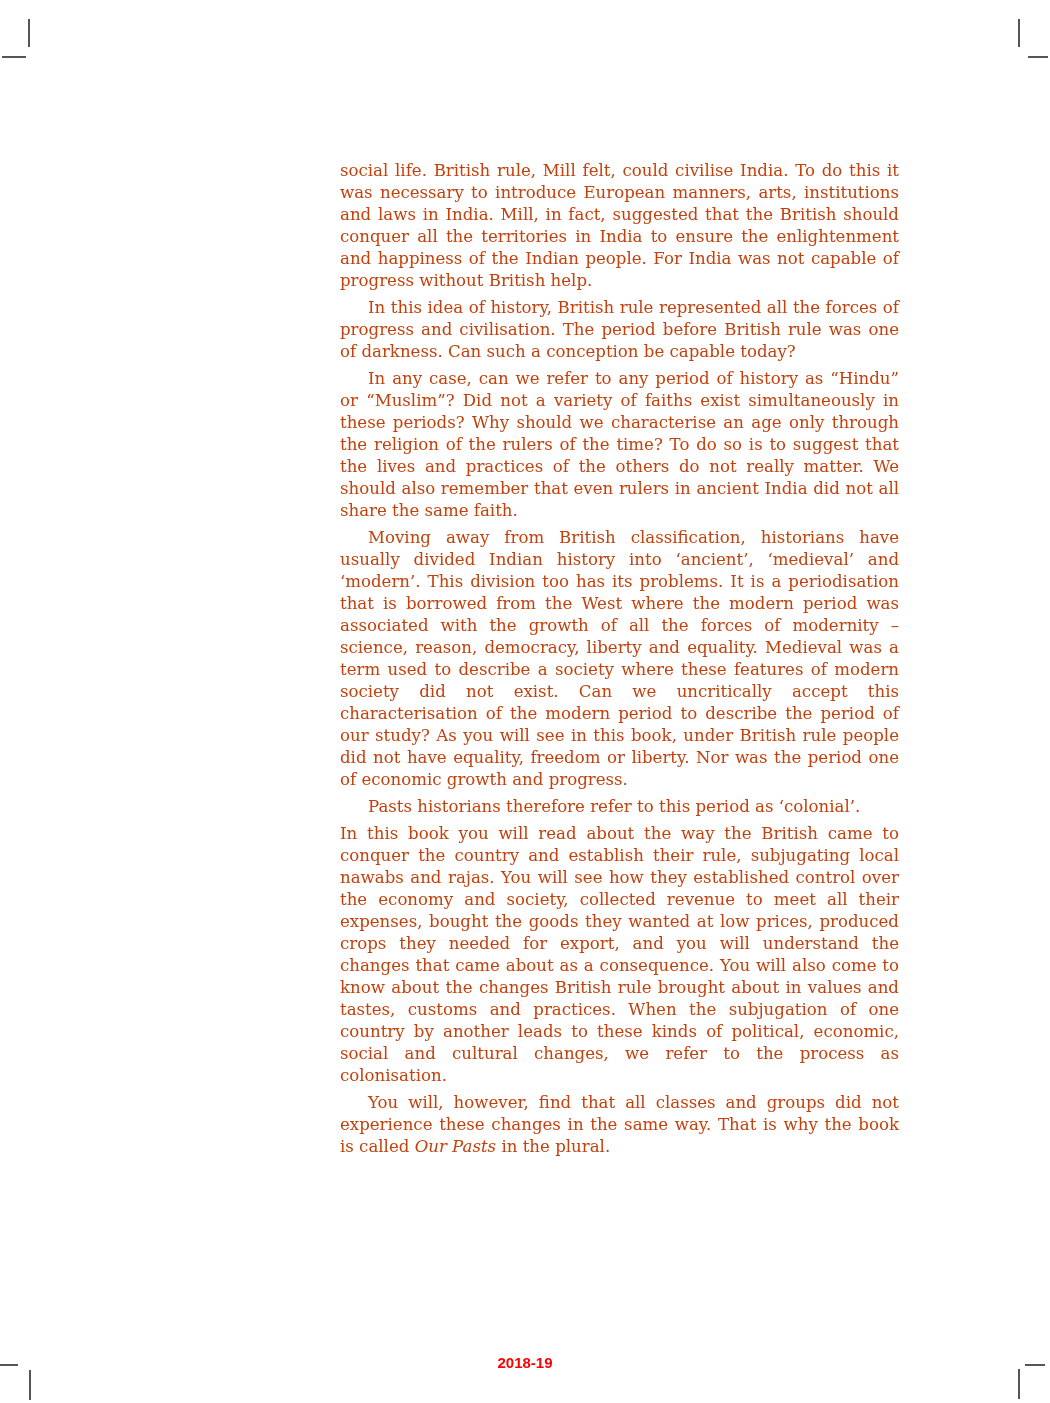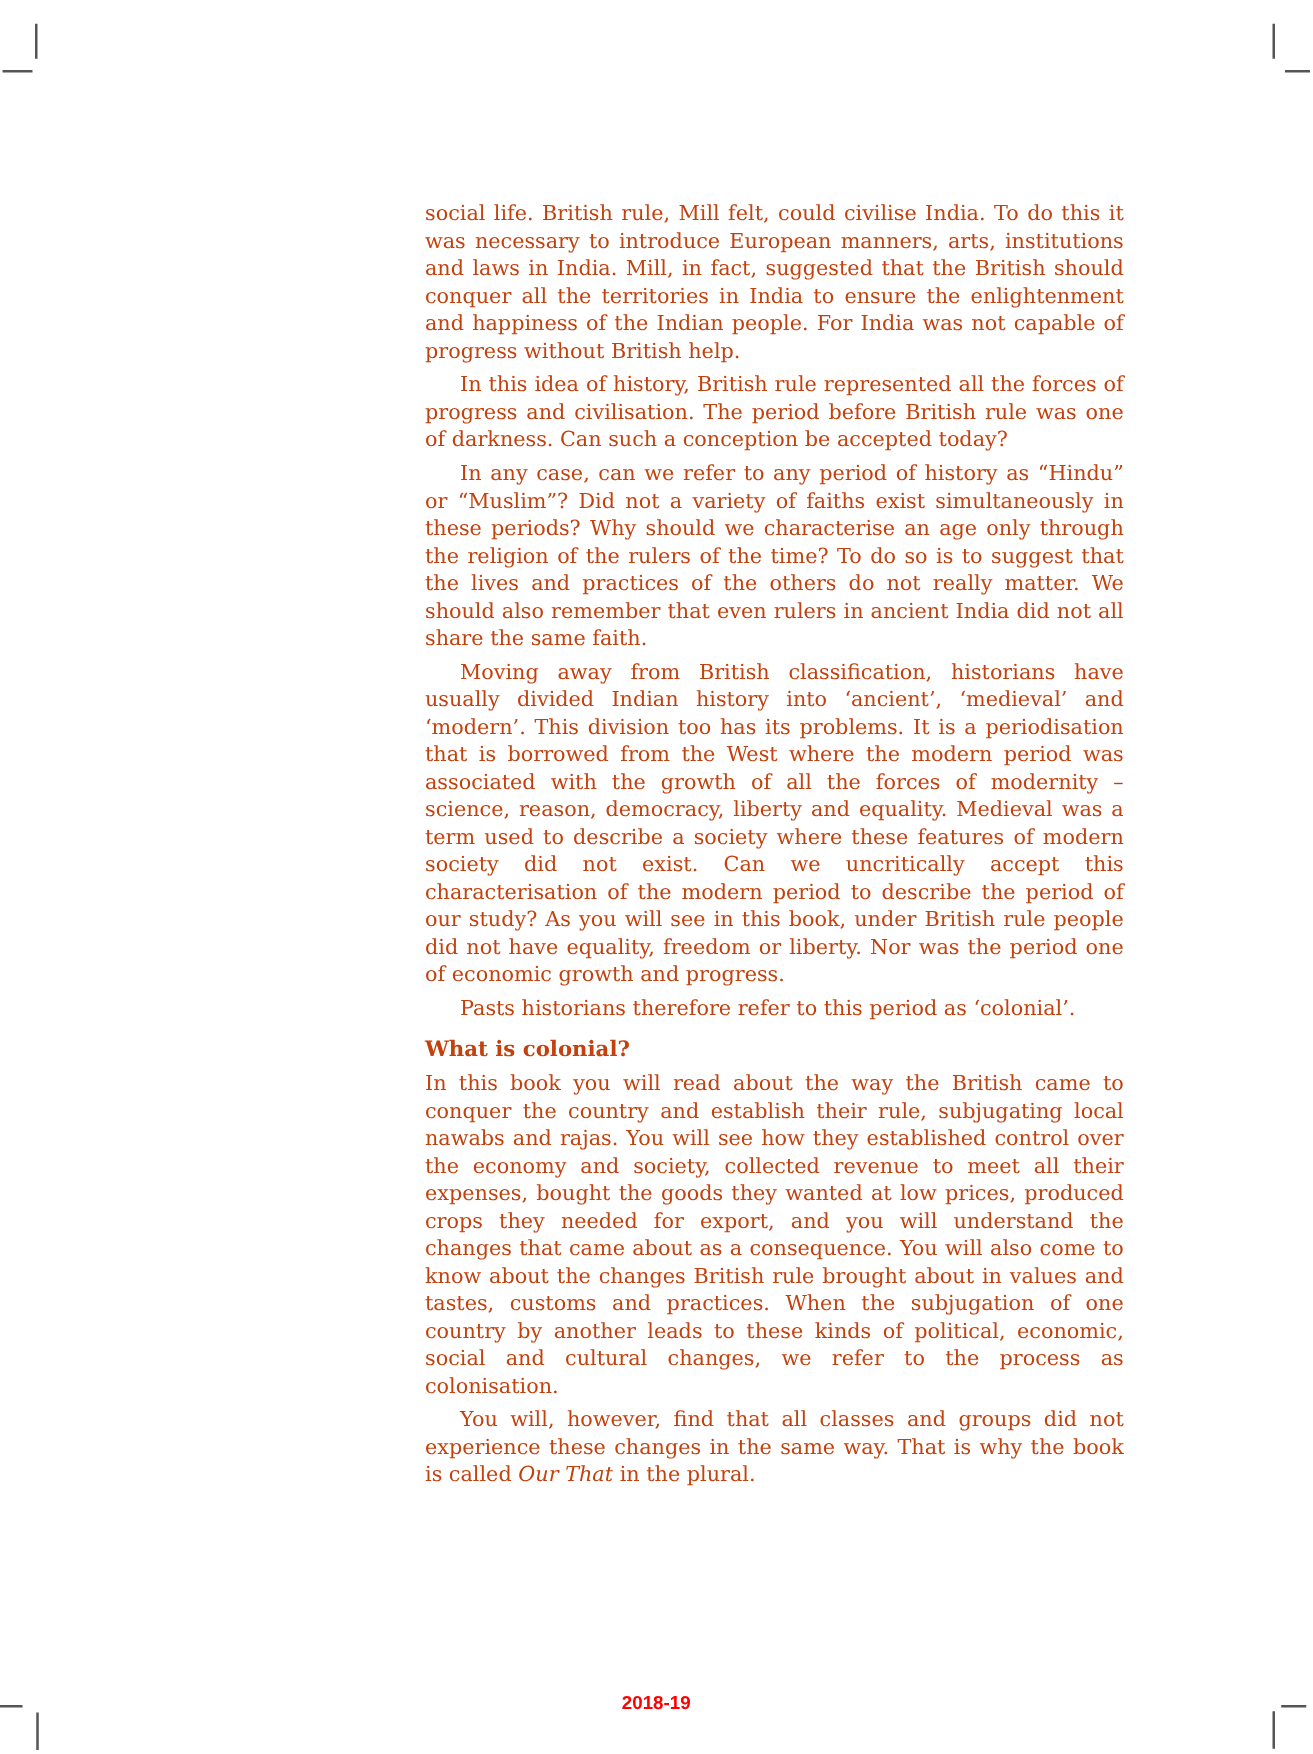--- a/index.html
+++ b/index.html
@@ -29,23 +29,22 @@
 <div class="crop" style="left:2px;top:56px;width:24px;height:2px;"></div>
 <div class="crop" style="left:1018px;top:19px;width:2px;height:28px;"></div>
 <div class="crop" style="left:1028px;top:56px;width:20px;height:2px;"></div>
 <div class="crop" style="left:0px;top:1364px;width:18px;height:2px;"></div>
 <div class="crop" style="left:29px;top:1370px;width:2px;height:30px;"></div>
 <div class="crop" style="left:1025px;top:1364px;width:20px;height:2px;"></div>
 <div class="crop" style="left:1018px;top:1369px;width:2px;height:30px;"></div>
 
 <div class="page-text">
   <p class="noindent">social life. British rule, Mill felt, could civilise India. To do this it was necessary to introduce European manners, arts, institutions and laws in India. Mill, in fact, suggested that the British should conquer all the territories in India to ensure the enlightenment and happiness of the Indian people. For India was not capable of progress without British help.</p>
-  <p>In this idea of history, British rule represented all the forces of progress and civilisation. The period before British rule was one of darkness. Can such a conception be accepted today?</p>
+  <p>In this idea of history, British rule represented all the forces of progress and civilisation. The period before British rule was one of darkness. Can such a conception be capable today?</p>
   <p>In any case, can we refer to any period of history as “Hindu” or “Muslim”? Did not a variety of faiths exist simultaneously in these periods? Why should we characterise an age only through the religion of the rulers of the time? To do so is to suggest that the lives and practices of the others do not really matter. We should also remember that even rulers in ancient India did not all share the same faith.</p>
   <p>Moving away from British classification, historians have usually divided Indian history into ‘ancient’, ‘medieval’ and ‘modern’. This division too has its problems. It is a periodisation that is borrowed from the West where the modern period was associated with the growth of all the forces of modernity – science, reason, democracy, liberty and equality. Medieval was a term used to describe a society where these features of modern society did not exist. Can we uncritically accept this characterisation of the modern period to describe the period of our study? As you will see in this book, under British rule people did not have equality, freedom or liberty. Nor was the period one of economic growth and progress.</p>
   <p>Pasts historians therefore refer to this period as ‘colonial’.</p>
 
-  <h2>What is colonial?</h2>
   <p class="noindent">In this book you will read about the way the British came to conquer the country and establish their rule, subjugating local nawabs and rajas. You will see how they established control over the economy and society, collected revenue to meet all their expenses, bought the goods they wanted at low prices, produced crops they needed for export, and you will understand the changes that came about as a consequence. You will also come to know about the changes British rule brought about in values and tastes, customs and practices. When the subjugation of one country by another leads to these kinds of political, economic, social and cultural changes, we refer to the process as colonisation.</p>
-  <p><span>You will, however, find that all classes and groups did not experience these changes in the same way. That is why the book is called </span><em>Our That</em><span> in the plural.</span></p>
+  <p><span>You will, however, find that all classes and groups did not experience these changes in the same way. That is why the book is called </span><em>Our Pasts</em><span> in the plural.</span></p>
 </div>
 
 <div class="footer-year" style="color: rgb(255, 0, 0);">2018-19</div>
 
 </body></html>

